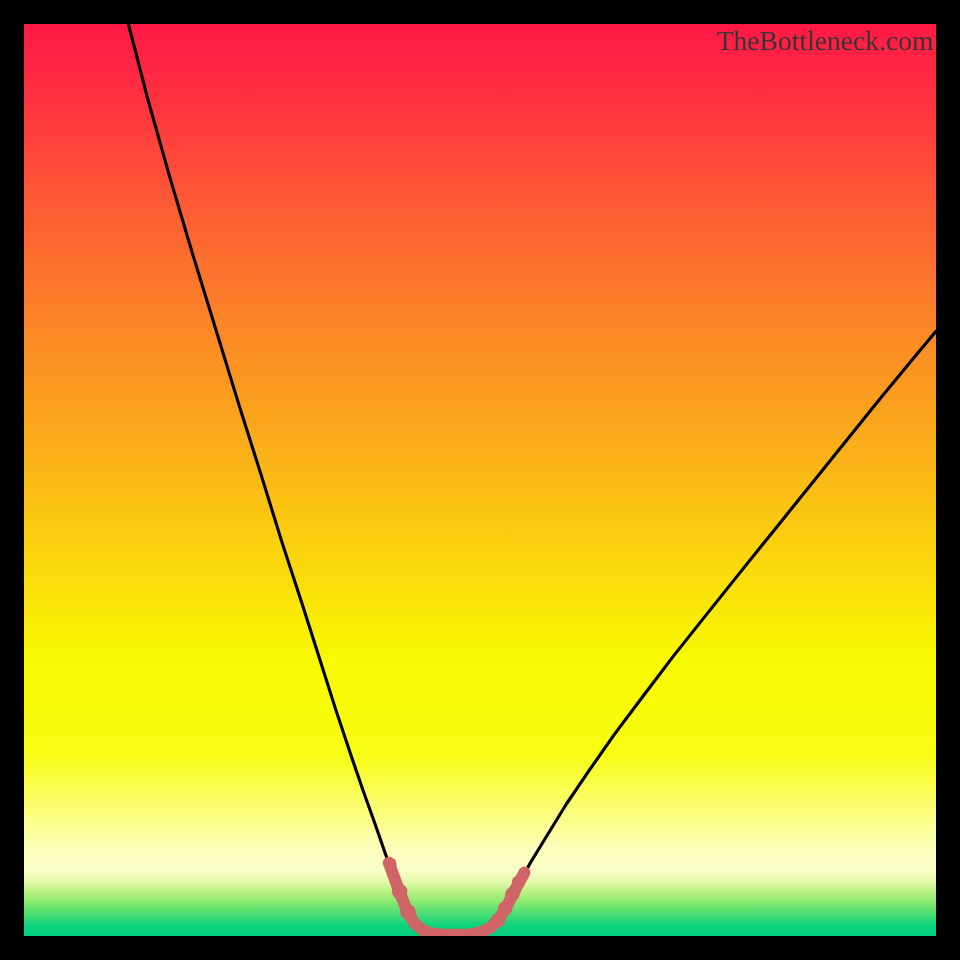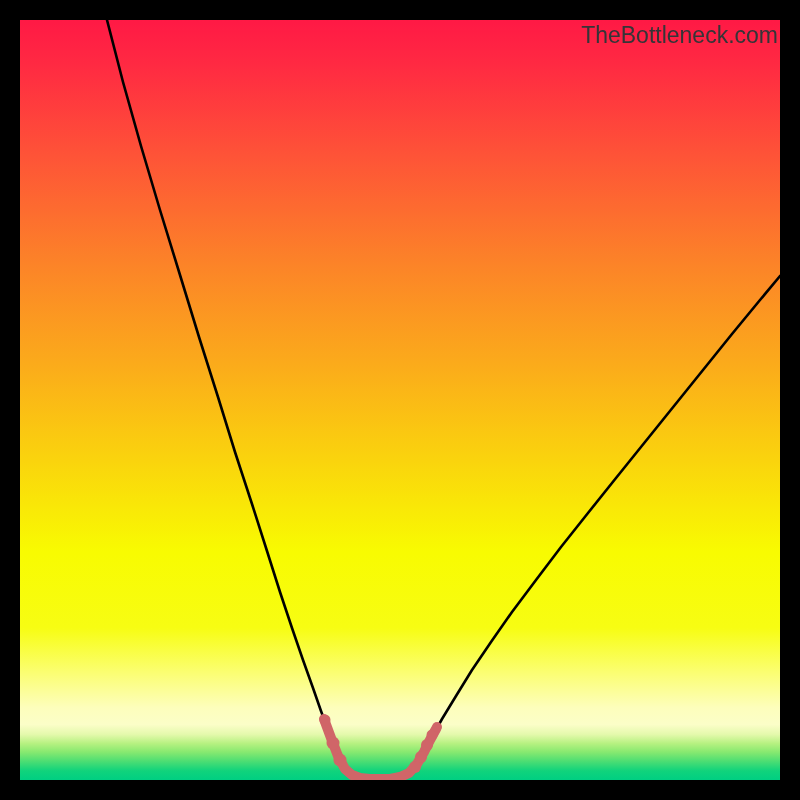--- a/index.html
+++ b/index.html
@@ -26,21 +26,21 @@
     width: 760px;
     height: 760px;
   }
   .watermark {
     position: absolute;
     top: 22px;
     right: 22px;
     color: #353538;
     font-size: 23px;
     font-weight: 500;
-    font-family: Liberation Sans, sans-serif;
+    font-family: Liberation Serif, serif;
     letter-spacing: 0px;
     z-index: 40;
   }
   svg.curve {
     position: absolute;
     left: 0;
     top: 0;
     width: 760px;
     height: 760px;
     z-index: 30;

